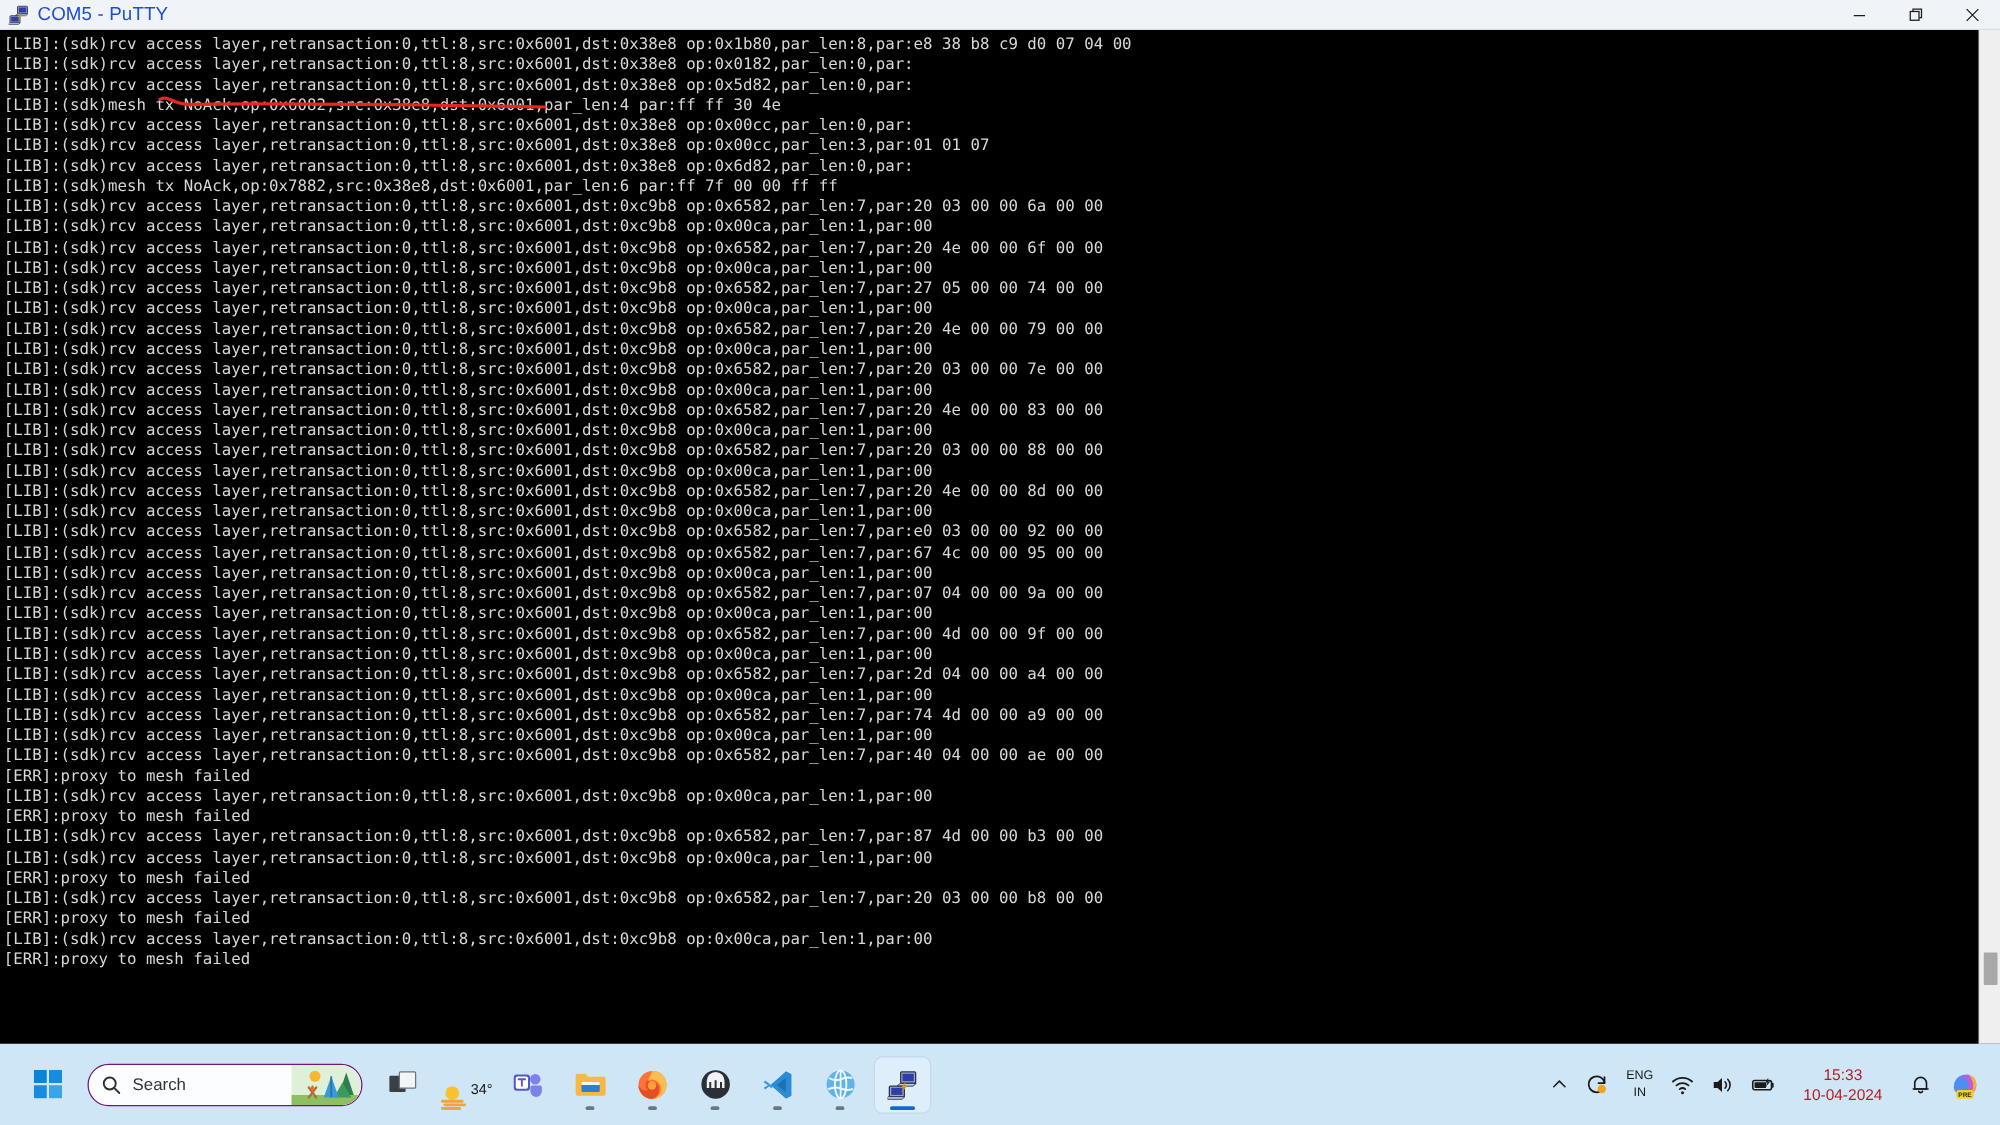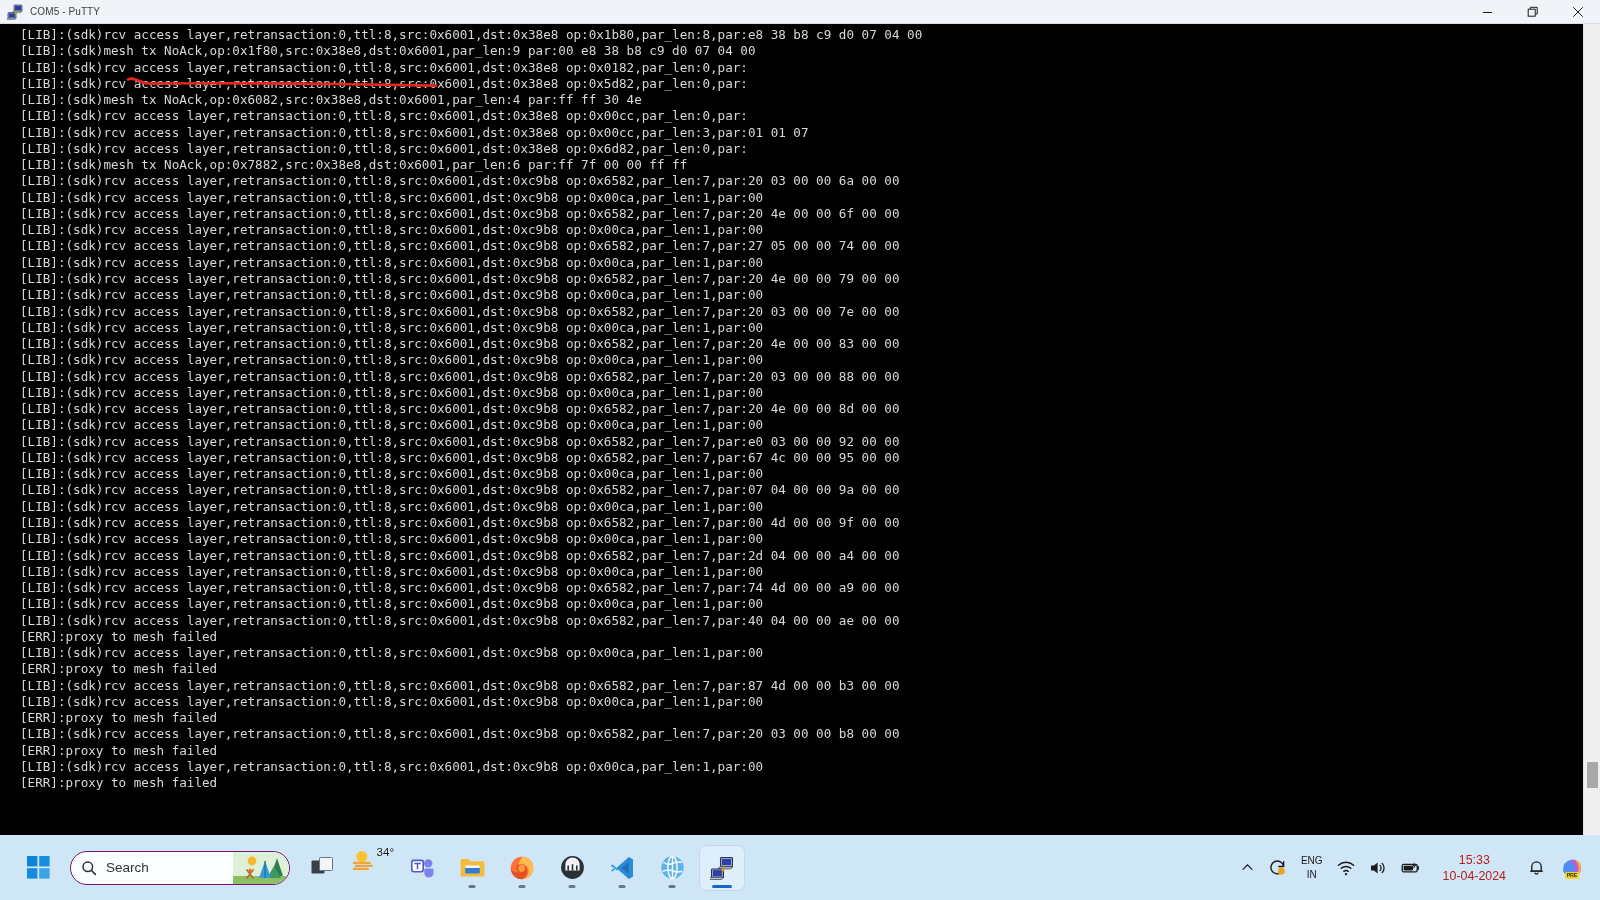--- a/index.html
+++ b/index.html
@@ -21,21 +21,21 @@
     height: 24px; width: 100%;
     background: #f0f4f8;
     display: flex; align-items: center;
     border-bottom: 1px solid #d8dde3;
   }
   #titlebar .tb-icon {
     width: 16px; height: 16px; margin-left: 7px; margin-right: 7px;
     flex: none; position: relative;
   }
   #titlebar .tb-title {
-    font-size: 10px; color: #404040; letter-spacing: .1px;
+    font-size: 15px; color: #1d4ed8; letter-spacing: .1px;
     white-space: nowrap;
   }
   #win-controls {
     position: absolute; right: 0; top: 0; height: 24px;
     display: flex; align-items: stretch;
   }
   #win-controls .wc {
     width: 45px; display: flex; align-items: center; justify-content: center;
     cursor: default;
   }
@@ -49,21 +49,21 @@
     overflow: hidden;
     padding-top: 3px;
   }
   .tline {
     font-family: "DejaVu Sans Mono", "Liberation Mono", monospace;
     font-size: 12.6px;
     line-height: 16.28px;
     height: 16.28px;
     color: #d8d8d8;
     white-space: pre;
-    padding-left: 20px;
+    padding-left: 3px;
     letter-spacing: 0px;
   }
 
   
   #annotation {
     position: absolute;
     left: 126px; top: 66px;
     width: 312px; height: 16px;
     pointer-events: none;
   }
@@ -135,21 +135,21 @@
   }
   #lang {
     display: flex; flex-direction: column; align-items: center;
     line-height: 14px; font-size: 10px; color: #18191b;
   }
   #clock {
     display: flex; flex-direction: column; align-items: center;
     line-height: 16px; font-size: 12.4px; color: #b91c1c;
     padding: 0 8px;
   }
-  .wx { display: flex; align-items: flex-start; }
+  .wx { display: flex; align-items: flex-end; }
   .wx .deg { font-size: 11.5px; color: #1b1b1b; margin-left: 1px; margin-bottom: 12px; }
 </style>
 </head>
 <body>
 
 <div id="screen">
 
   <div id="putty-window">
 
     <div id="titlebar">
@@ -181,21 +181,20 @@
         <div class="wc close">
           <svg width="12" height="12" viewBox="0 0 12 12">
               <path d="M1.3 1.3 L10.7 10.7 M10.7 1.3 L1.3 10.7" stroke="#1b1b1b" stroke-width="1"></path>
             </svg>
         </div>
       </div>
     </div>
 
     <div id="terminal">
         <div class="tline">[LIB]:(sdk)rcv access layer,retransaction:0,ttl:8,src:0x6001,dst:0x38e8 op:0x1b80,par_len:8,par:e8 38 b8 c9 d0 07 04 00</div>
-        <div class="tline">[LIB]:(sdk)mesh tx NoAck,op:0x1f80,src:0x38e8,dst:0x6001,par_len:9 par:00 e8 38 b8 c9 d0 07 04 00</div>
         <div class="tline">[LIB]:(sdk)rcv access layer,retransaction:0,ttl:8,src:0x6001,dst:0x38e8 op:0x0182,par_len:0,par:</div>
         <div class="tline">[LIB]:(sdk)rcv access layer,retransaction:0,ttl:8,src:0x6001,dst:0x38e8 op:0x5d82,par_len:0,par:</div>
         <div class="tline">[LIB]:(sdk)mesh tx NoAck,op:0x6082,src:0x38e8,dst:0x6001,par_len:4 par:ff ff 30 4e</div>
         <div class="tline">[LIB]:(sdk)rcv access layer,retransaction:0,ttl:8,src:0x6001,dst:0x38e8 op:0x00cc,par_len:0,par:</div>
         <div class="tline">[LIB]:(sdk)rcv access layer,retransaction:0,ttl:8,src:0x6001,dst:0x38e8 op:0x00cc,par_len:3,par:01 01 07</div>
         <div class="tline">[LIB]:(sdk)rcv access layer,retransaction:0,ttl:8,src:0x6001,dst:0x38e8 op:0x6d82,par_len:0,par:</div>
         <div class="tline">[LIB]:(sdk)mesh tx NoAck,op:0x7882,src:0x38e8,dst:0x6001,par_len:6 par:ff 7f 00 00 ff ff</div>
         <div class="tline">[LIB]:(sdk)rcv access layer,retransaction:0,ttl:8,src:0x6001,dst:0xc9b8 op:0x6582,par_len:7,par:20 03 00 00 6a 00 00</div>
         <div class="tline">[LIB]:(sdk)rcv access layer,retransaction:0,ttl:8,src:0x6001,dst:0xc9b8 op:0x00ca,par_len:1,par:00</div>
         <div class="tline">[LIB]:(sdk)rcv access layer,retransaction:0,ttl:8,src:0x6001,dst:0xc9b8 op:0x6582,par_len:7,par:20 4e 00 00 6f 00 00</div>

